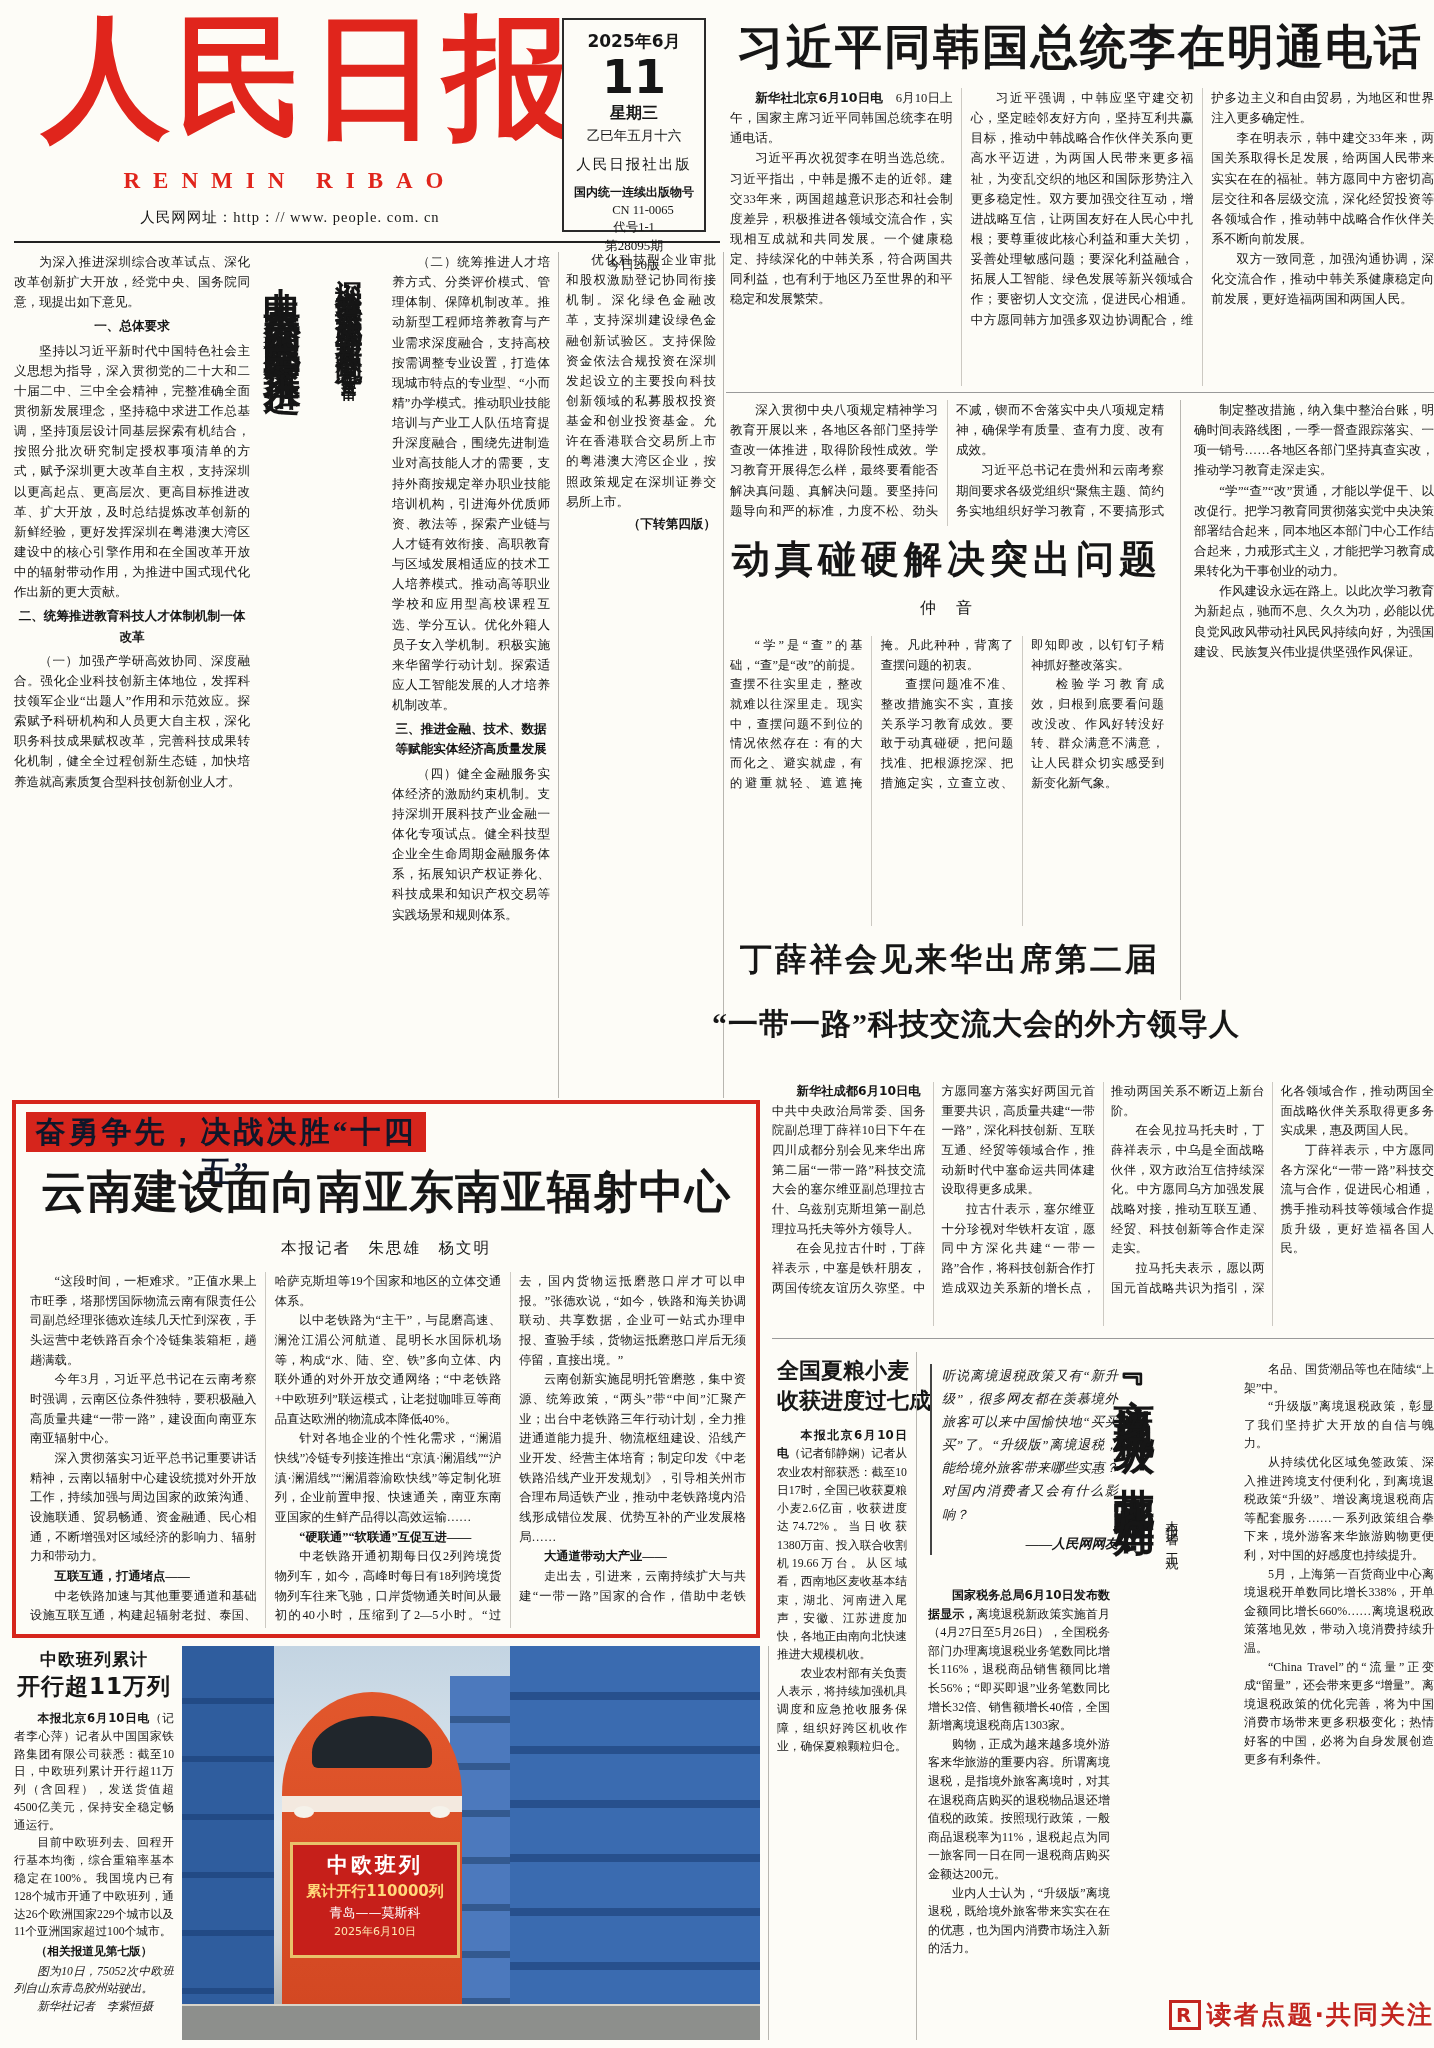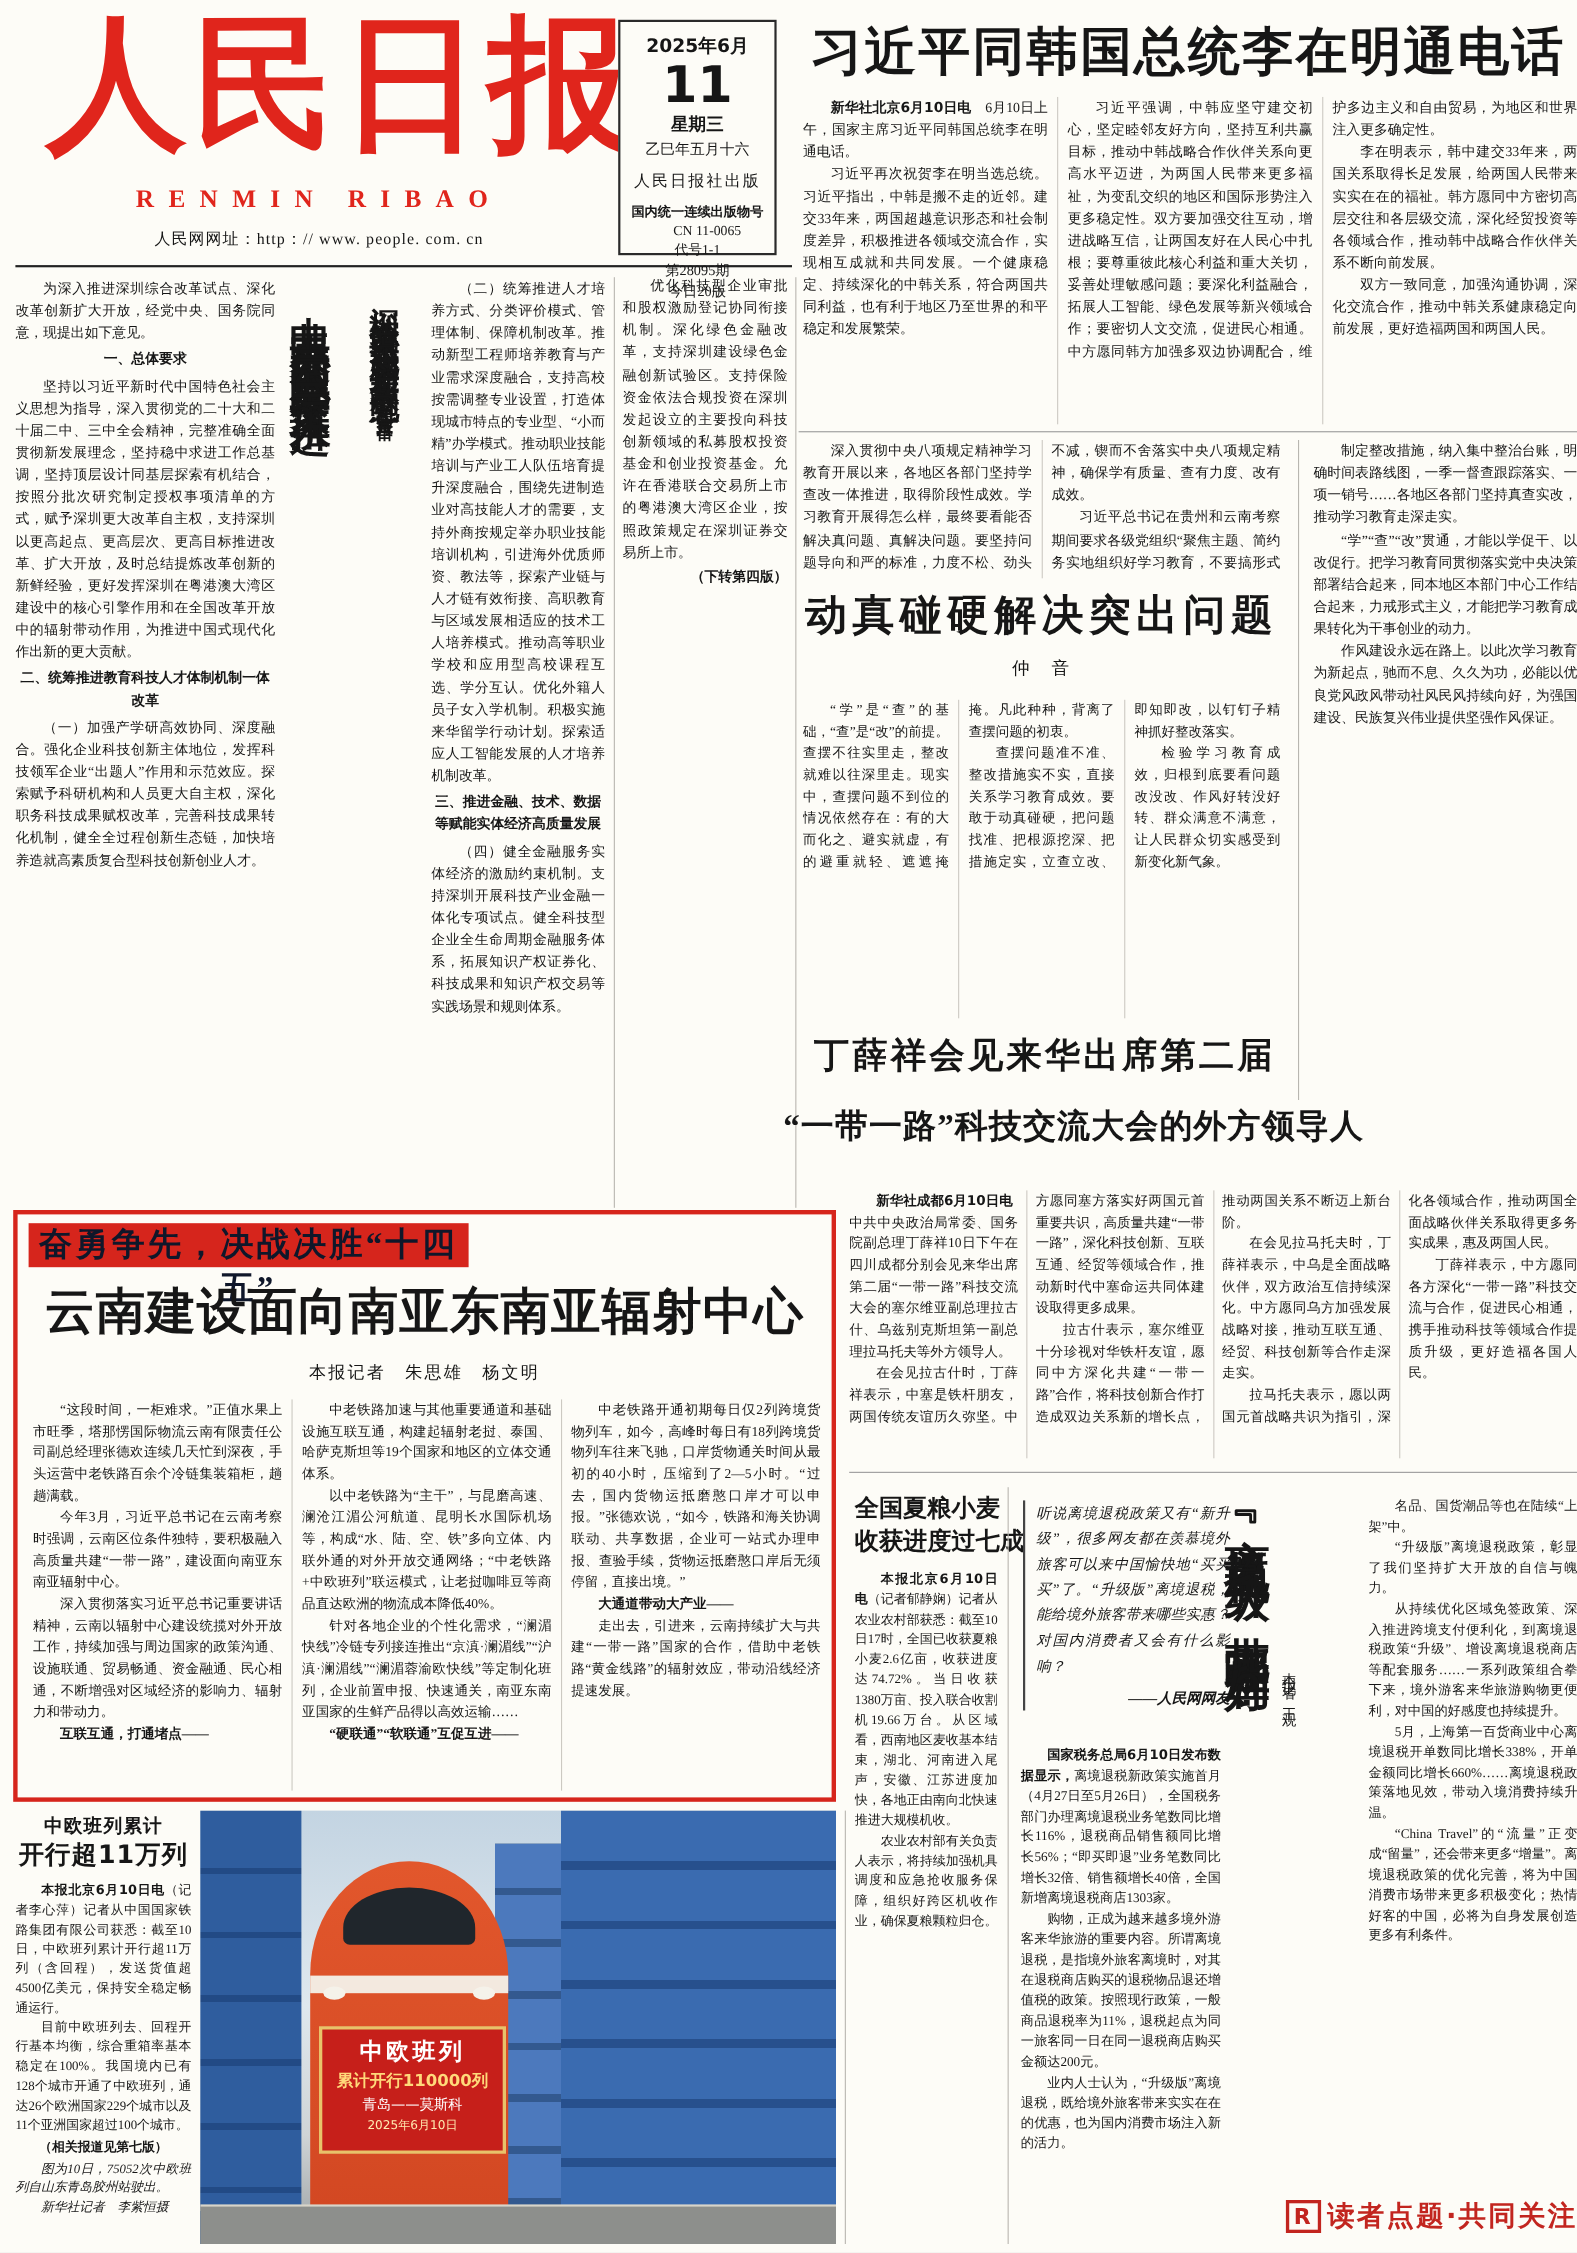--- a/index.html
+++ b/index.html
@@ -187,20 +187,21 @@
     <div class="body-txt cols3" style="position:absolute;left:14px;top:168px;width:716px;height:356px;font-size:12.3px;">
         <p class="para">“这段时间，一柜难求。”正值水果上市旺季，塔那愣国际物流云南有限责任公司副总经理张德欢连续几天忙到深夜，手头运营中老铁路百余个冷链集装箱柜，趟趟满载。</p>
         <p class="para">今年3月，习近平总书记在云南考察时强调，云南区位条件独特，要积极融入高质量共建“一带一路”，建设面向南亚东南亚辐射中心。</p>
         <p class="para">深入贯彻落实习近平总书记重要讲话精神，云南以辐射中心建设统揽对外开放工作，持续加强与周边国家的政策沟通、设施联通、贸易畅通、资金融通、民心相通，不断增强对区域经济的影响力、辐射力和带动力。</p>
         <p class="boldpara">互联互通，打通堵点——</p>
         <p class="para">中老铁路加速与其他重要通道和基础设施互联互通，构建起辐射老挝、泰国、哈萨克斯坦等19个国家和地区的立体交通体系。</p>
         <p class="para">以中老铁路为“主干”，与昆磨高速、澜沧江湄公河航道、昆明长水国际机场等，构成“水、陆、空、铁”多向立体、内联外通的对外开放交通网络；“中老铁路+中欧班列”联运模式，让老挝咖啡豆等商品直达欧洲的物流成本降低40%。</p>
         <p class="para">针对各地企业的个性化需求，“澜湄快线”冷链专列接连推出“京滇·澜湄线”“沪滇·澜湄线”“澜湄蓉渝欧快线”等定制化班列，企业前置申报、快速通关，南亚东南亚国家的生鲜产品得以高效运输……</p>
         <p class="boldpara">“硬联通”“软联通”互促互进——</p>
         <p class="para">中老铁路开通初期每日仅2列跨境货物列车，如今，高峰时每日有18列跨境货物列车往来飞驰，口岸货物通关时间从最初的40小时，压缩到了2—5小时。“过去，国内货物运抵磨憨口岸才可以申报。”张德欢说，“如今，铁路和海关协调联动、共享数据，企业可一站式办理申报、查验手续，货物运抵磨憨口岸后无须停留，直接出境。”</p>
+        <p class="para">云南创新实施昆明托管磨憨，集中资源、统筹政策，“两头”带“中间”汇聚产业；出台中老铁路三年行动计划，全力推进通道能力提升、物流枢纽建设、沿线产业开发、经营主体培育；制定印发《中老铁路沿线产业开发规划》，引导相关州市合理布局适铁产业，推动中老铁路境内沿线形成错位发展、优势互补的产业发展格局……</p>
         <p class="boldpara">大通道带动大产业——</p>
         <p class="para">走出去，引进来，云南持续扩大与共建“一带一路”国家的合作，借助中老铁路“黄金线路”的辐射效应，带动沿线经济提速发展。</p>
       </div>
   </div>
 
   <div class="abs" style="left:14px;top:1648px;width:160px;">
     <div class="hl-hei" style="font-size:17px;letter-spacing:1px;">中欧班列累计</div>
     <div class="hl-hei" style="font-size:23px;letter-spacing:1px;">开行超11万列</div>
     <div class="body-txt" style="margin-top:8px;font-size:11.7px;line-height:1.52;height:308px;">
       <p class="para"><strong class="lead">本报北京6月10日电</strong><span>（记者李心萍）记者从中国国家铁路集团有限公司获悉：截至10日，中欧班列累计开行超11万列（含回程），发送货值超4500亿美元，保持安全稳定畅通运行。</span></p>

